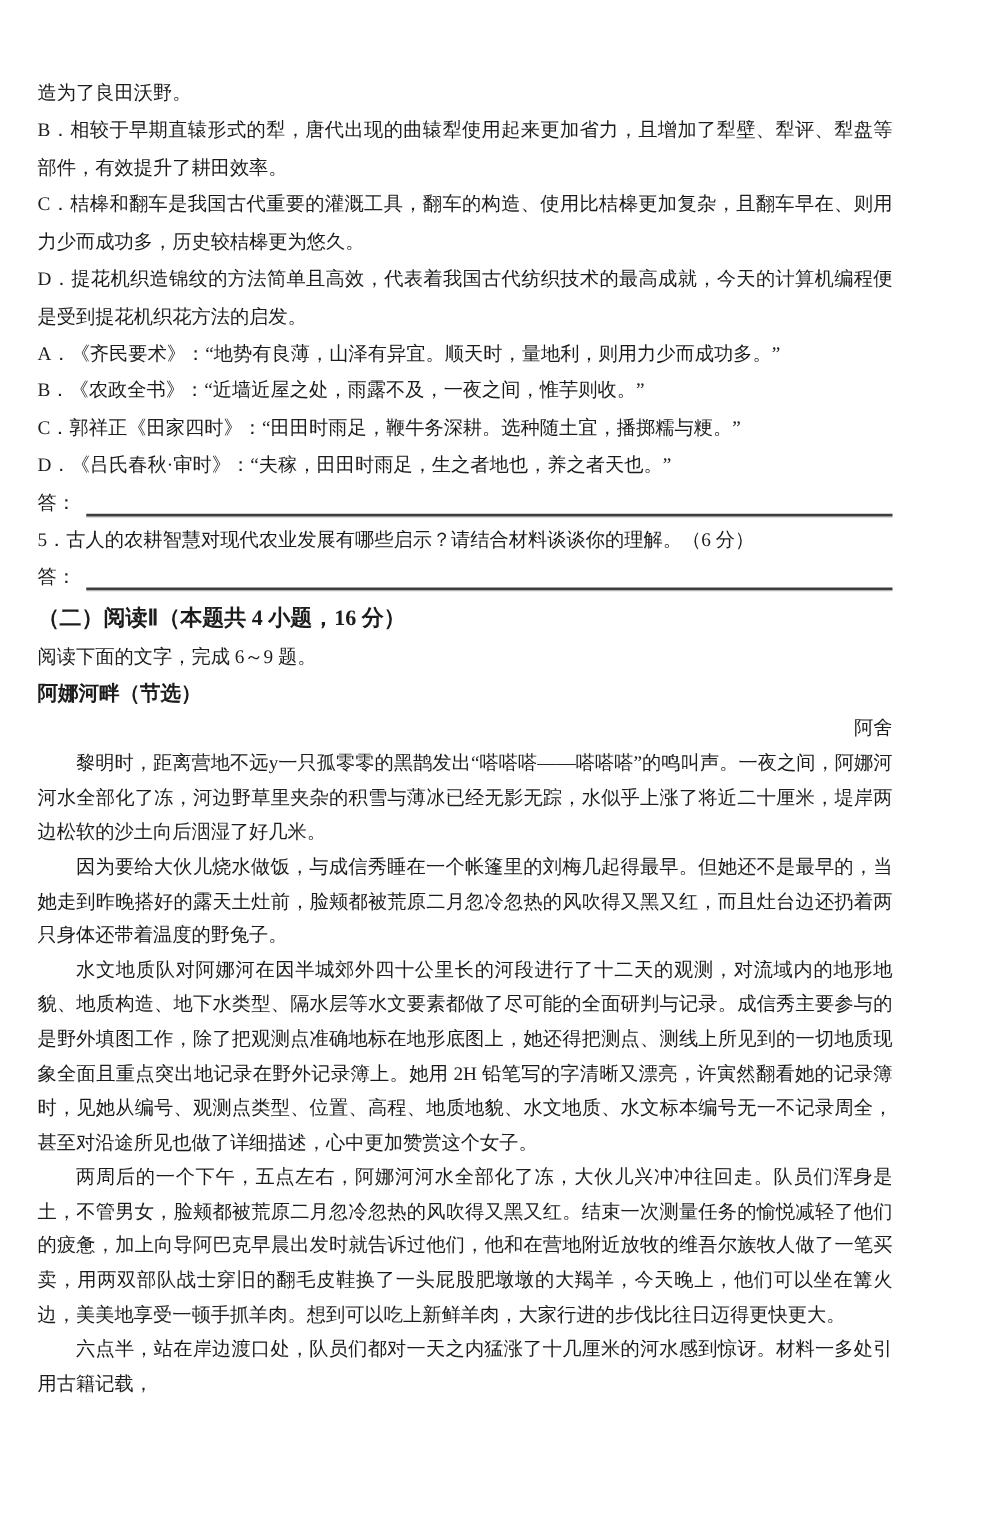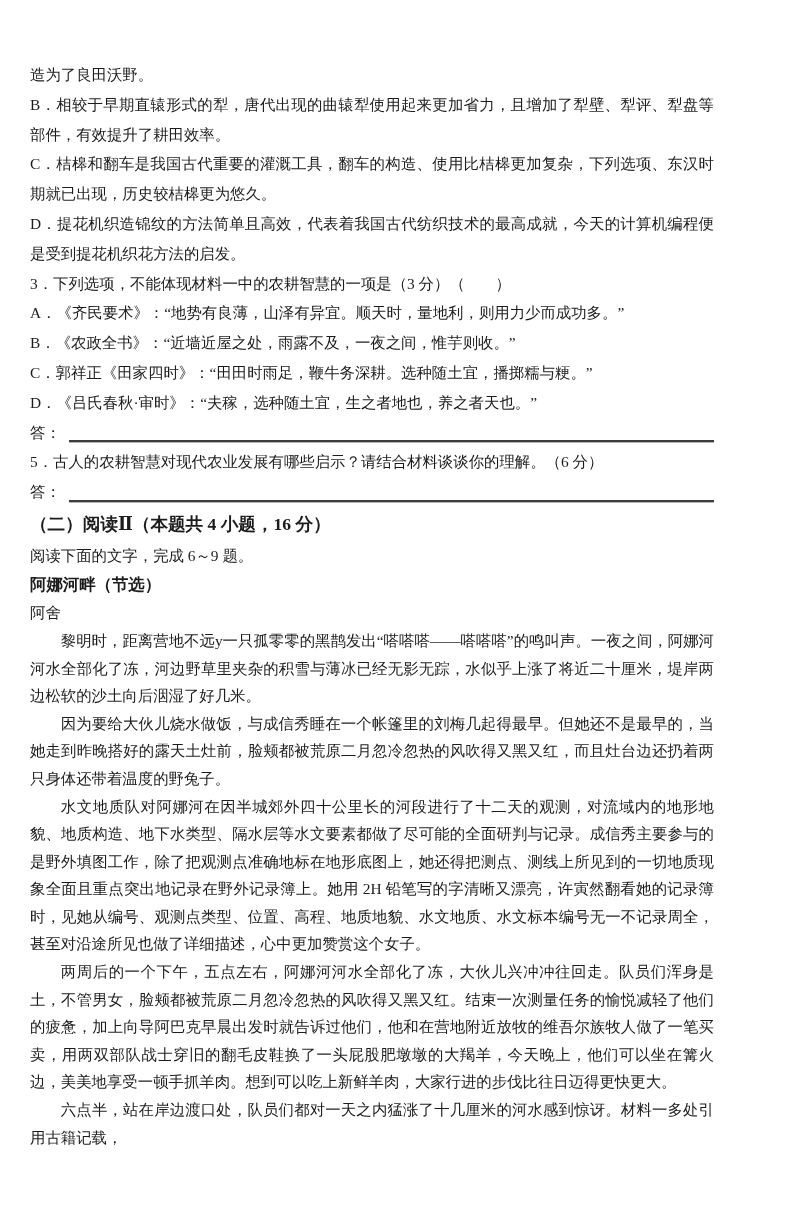--- a/index.html
+++ b/index.html
@@ -14,37 +14,37 @@
   }
   .content {
     position: absolute;
     top: 60px; left: 30px; right: 30px;
     font-size: 15.4px;
     text-align: justify;
   }
   
   .sec-questions .blk { line-height: 29.8px; }
   
-  .sec-reading .blk { line-height: 27.6px; }
+  .sec-reading .blk { line-height: 27.6px; font-family: Liberation Serif, serif; }
 
   .blk { margin: 0; }
   .blk.heading {
     font-weight: bold;
     font-size: 17.6px;
     line-height: 34px !important;
   }
   .blk.intro { line-height: 30px !important; }
   .blk.title {
     text-align: left;
     font-weight: bold;
     font-size: 16.4px;
     line-height: 28px !important;
   }
   .blk.author {
-    text-align: left;
+    text-align: right;
     line-height: 28px !important;
   }
   .blk.para { text-indent: 2em; }
   .blk.answer {
     display: flex;
     align-items: flex-end;
   }
   .blk.answer .ans-label { white-space: nowrap; }
   .blk.answer .ans-rule {
     flex: 1;
@@ -56,27 +56,26 @@
   }
 </style>
 </head>
 <body>
 
 <div class="page">
   <div class="content" id="content">
       <div class="sec-questions">
         <div class="blk cont">造为了良田沃野。</div>
         <div class="blk option">B．相较于早期直辕形式的犁，唐代出现的曲辕犁使用起来更加省力，且增加了犁壁、犁评、犁盘等部件，有效提升了耕田效率。</div>
-        <div class="blk option">C．桔槔和翻车是我国古代重要的灌溉工具，翻车的构造、使用比桔槔更加复杂，下列选项、东汉时期就已出现，历史较桔槔更为悠久。</div>
+        <div class="blk option">C．桔槔和翻车是我国古代重要的灌溉工具，翻车的构造、使用比桔槔更加复杂，且翻车早在、则用力少而成功多，历史较桔槔更为悠久。</div>
         <div class="blk option">D．提花机织造锦纹的方法简单且高效，代表着我国古代纺织技术的最高成就，今天的计算机编程便是受到提花机织花方法的启发。</div>
-        <div class="blk question">3．下列选项，不能体现材料一中的农耕智慧的一项是（3 分）（　　）</div>
         <div class="blk option">A．《齐民要术》：“地势有良薄，山泽有异宜。顺天时，量地利，则用力少而成功多。”</div>
         <div class="blk option">B．《农政全书》：“近墙近屋之处，雨露不及，一夜之间，惟芋则收。”</div>
         <div class="blk option">C．郭祥正《田家四时》：“田田时雨足，鞭牛务深耕。选种随土宜，播掷糯与粳。”</div>
-        <div class="blk option">D．《吕氏春秋·审时》：“夫稼，选种随土宜，生之者地也，养之者天也。”</div>
+        <div class="blk option">D．《吕氏春秋·审时》：“夫稼，田田时雨足，生之者地也，养之者天也。”</div>
         <div class="blk answer">
           <span class="ans-label">答：</span>
           <span class="ans-rule"></span>
         </div>
         <div class="blk question">5．古人的农耕智慧对现代农业发展有哪些启示？请结合材料谈谈你的理解。（6 分）</div>
         <div class="blk answer">
           <span class="ans-label">答：</span>
           <span class="ans-rule"></span>
         </div>
       </div>

